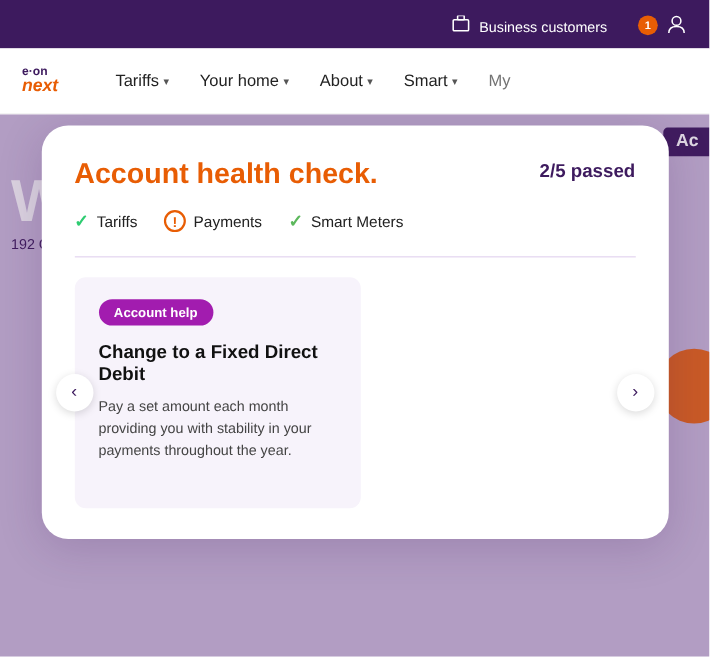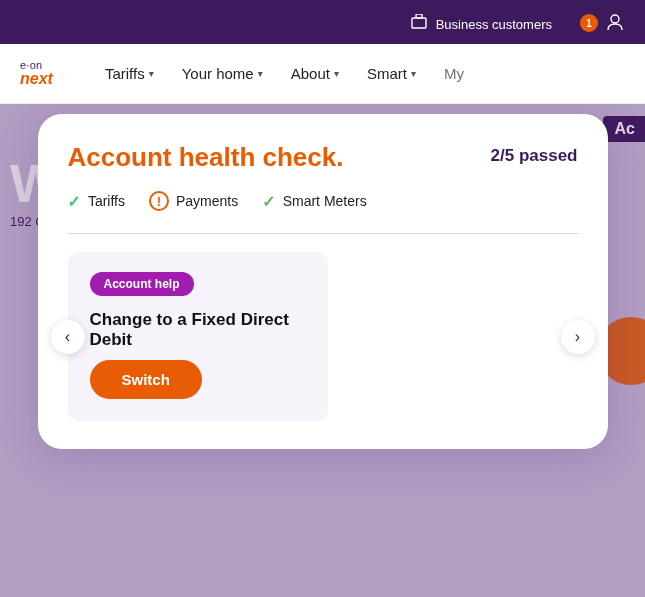--- a/index.html
+++ b/index.html
@@ -63,21 +63,21 @@
       margin-right: 40px;
     }
     .logo {
       display: flex;
       flex-direction: column;
       line-height: 1;
     }
     .logo-eon {
       font-size: 11px;
       color: #3d1a5e;
-      font-weight: 400;
+      font-weight: 700;
     }
     .logo-next {
       font-size: 16px;
       font-weight: 900;
       color: #e85d04;
       font-style: italic;
     }
     .nav-items {
       display: flex;
       align-items: center;
@@ -384,21 +384,21 @@
       </div>
 
       <hr class="divider-line">
 
       <div style="position:relative; display:flex; align-items:center;">
         <button class="carousel-arrow left">‹</button>
 
         <div class="card-section">
           <div class="card-tag">Account help</div>
           <div class="card-heading">Change to a Fixed Direct Debit</div>
-          <button class="switch-btn">Switch</button>
+          <div class="card-desc">Pay a set amount each month providing you with stability in your payments throughout the year.</div>
         </div>
 
         <button class="carousel-arrow right">›</button>
       </div>
 
     </div>
   </div>
 </div>
 
 </body></html>

